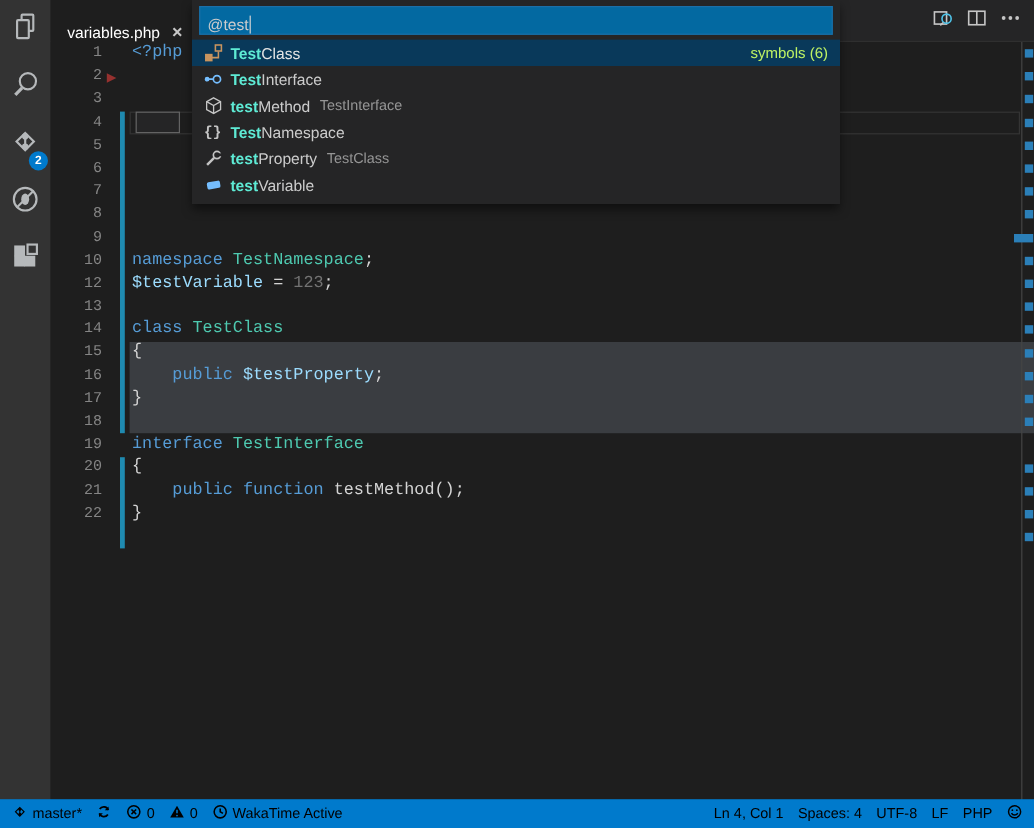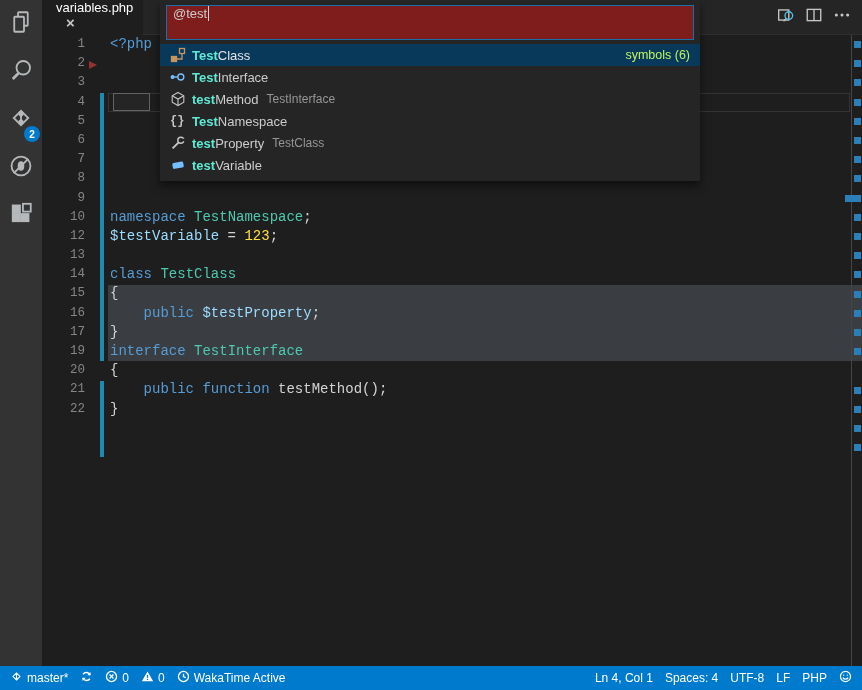--- a/index.html
+++ b/index.html
@@ -13,22 +13,22 @@
   .ab-item { position:relative; width:42px; height:48px; display:flex;
     align-items:center; justify-content:center; color:#b6b9bb; cursor:pointer; }
   .ab-item svg { width:24px; height:24px; }
   .ab-badge { position:absolute; right:2px; bottom:2px; min-width:16px; height:16px;
     border-radius:50%; background:#007acc; color:#fff; font-size:10px; font-weight:bold;
     display:flex; align-items:center; justify-content:center; }
 
   
   .tab-bar { position:absolute; left:42px; top:0; right:0; height:35px;
     background:#252526; border-bottom:1px solid #2f2f2f; display:flex; }
-  .tab { height:35px; background:#1e1e1e; color:#ffffff; display:flex; align-items:flex-start;
-    padding:0 10px 0 14px; font-size:13px; cursor:pointer;flex-direction:column; }
+  .tab { height:35px; background:#1e1e1e; color:#ffffff; display:flex; align-items:flex-end;
+    padding:0 10px 0 14px; font-size:13px; cursor:pointer; }
   .tab .close { margin-left:10px; color:#c7c7c7; font-size:15px; font-weight:bold;
     line-height:1; cursor:pointer; }
   .editor-actions { margin-left:auto; display:flex; align-items:center; padding-right:6px; }
   .ea-item { width:28px; height:35px; display:flex; align-items:center; justify-content:center;
     color:#c5c5c5; cursor:pointer; }
   .ea-item svg { width:18px; height:18px; }
 
   
   .editor { position:absolute; left:42px; top:35px; right:0; bottom:19px;
     background:#1e1e1e; overflow:hidden; }
@@ -42,50 +42,50 @@
   .bp-arrow { position:absolute; left:47px; top:26px; width:0; height:0;
     border-left:8px solid #96312f; border-top:4.5px solid transparent;
     border-bottom:4.5px solid transparent; }
   .code-rows { position:relative; z-index:1; }
   .crow { display:flex; height:19.2px; line-height:19.2px;
     font-family:"Liberation Mono","DejaVu Sans Mono",monospace; font-size:14px;
     white-space:pre; cursor:text; }
   .crow .ln { width:43px; text-align:right; color:#858585; font-size:12.5px; }
   .crow .code { padding-left:25px; }
   .tok-kw{color:#569cd6} .tok-ty{color:#4ec9b0} .tok-vr{color:#9cdcfe}
-  .tok-nu{color:#fde047} .tok-pl{color:#d4d4d4}
+  .tok-nu{color:#737373} .tok-pl{color:#d4d4d4}
 
   
   .ruler { position:absolute; top:0; right:0; bottom:0; width:11px;
     border-left:1px solid #454545; z-index:2; }
   .rmark { position:absolute; left:2px; width:7px; height:7px; background:#2b7fb8; }
   .rmark.wide { left:-7px; width:16px; }
 
   
   .quick-open { position:absolute; left:160px; top:0; width:540px; background:#252526;
     box-shadow:0 5px 8px rgba(0,0,0,0.5); z-index:10; padding-bottom:5px; }
   .qo-input-wrap { padding:5px 6px 0 6px; }
-  .qo-input { height:35px; background:#7f1d1d; border:1px solid #1b6fa8; color:#cccccc;
-    font-size:13px; display:flex; align-items:flex-start; padding:0 6px; cursor:text; }
+  .qo-input { height:24px; background:#0369a1; border:1px solid #1b6fa8; color:#cccccc;
+    font-size:13px; display:flex; align-items:flex-end; padding:0 6px; cursor:text; }
   .caret { display:inline-block; width:1px; height:15px; background:#d4d4d4; margin-left:1px; }
   .qo-list { margin-top:4px; }
   .qo-row { height:22px; display:flex; align-items:center; padding:0 10px; font-size:13px;
     color:#cccccc; cursor:pointer; }
   .qo-row.selected { background:#09395a; color:#e4e4e4; }
   .qo-row .qicon { width:22px; display:flex; align-items:center; }
   .qo-row .qicon svg { width:16px; height:16px; }
   .qo-row .qicon .txticon { font-size:12px; font-weight:bold; color:#c5c5c5;
     font-family:"Liberation Mono","DejaVu Sans Mono",monospace; }
   .qo-match { color:#5eead4; font-weight:bold; }
   .qo-desc { color:#969696; font-size:12px; margin-left:8px; }
   .qo-badge { margin-left:auto; color:#bef264; font-size:12.5px; }
 
   
   .status-bar { position:absolute; left:0; right:0; bottom:0; height:19px;
-    background:#007acc; color:#ffffff; display:flex; align-items:center;
+    background:#007acc; color:#000000; display:flex; align-items:center;
     font-size:12px; padding:12px 4px; z-index:6; }
   .sb-item { display:flex; align-items:center; padding:0 6px; height:19px; cursor:pointer; }
   .sb-item svg { width:13px; height:13px; margin-right:4px; }
   .sb-item.icon-only svg { margin-right:0; }
   .sb-right { margin-left:auto; display:flex; }
 </style>
 </head>
 <body>
 
 <div class="app">
@@ -177,20 +177,21 @@
         <div class="crow"><span class="ln">7</span><span class="code"></span></div>
         <div class="crow"><span class="ln">8</span><span class="code"></span></div>
         <div class="crow"><span class="ln">9</span><span class="code"></span></div>
         <div class="crow"><span class="ln">10</span><span class="code"><span class="tok-kw">namespace</span><span class="tok-pl"> </span><span class="tok-ty">TestNamespace</span><span class="tok-pl">;</span></span></div>
         <div class="crow"><span class="ln">12</span><span class="code"><span class="tok-vr">$testVariable</span><span class="tok-pl"> = </span><span class="tok-nu">123</span><span class="tok-pl">;</span></span></div>
         <div class="crow"><span class="ln">13</span><span class="code"></span></div>
         <div class="crow"><span class="ln">14</span><span class="code"><span class="tok-kw">class</span><span class="tok-pl"> </span><span class="tok-ty">TestClass</span></span></div>
         <div class="crow"><span class="ln">15</span><span class="code"><span class="tok-pl">{</span></span></div>
         <div class="crow"><span class="ln">16</span><span class="code"><span class="tok-pl">    </span><span class="tok-kw">public</span><span class="tok-pl"> </span><span class="tok-vr">$testProperty</span><span class="tok-pl">;</span></span></div>
         <div class="crow"><span class="ln">17</span><span class="code"><span class="tok-pl">}</span></span></div>
+        <div class="crow"><span class="ln">18</span><span class="code"></span></div>
         <div class="crow"><span class="ln">19</span><span class="code"><span class="tok-kw">interface</span><span class="tok-pl"> </span><span class="tok-ty">TestInterface</span></span></div>
         <div class="crow"><span class="ln">20</span><span class="code"><span class="tok-pl">{</span></span></div>
         <div class="crow"><span class="ln">21</span><span class="code"><span class="tok-pl">    </span><span class="tok-kw">public</span><span class="tok-pl"> </span><span class="tok-kw">function</span><span class="tok-pl"> </span><span class="tok-pl">testMethod();</span></span></div>
         <div class="crow"><span class="ln">22</span><span class="code"><span class="tok-pl">}</span></span></div>
       </div>
     <div class="ruler" id="ruler">
         <div class="rmark" style="top: 6px;"></div>
         <div class="rmark" style="top: 25.2px;"></div>
         <div class="rmark" style="top: 44.4px;"></div>
         <div class="rmark" style="top: 63.6px;"></div>

